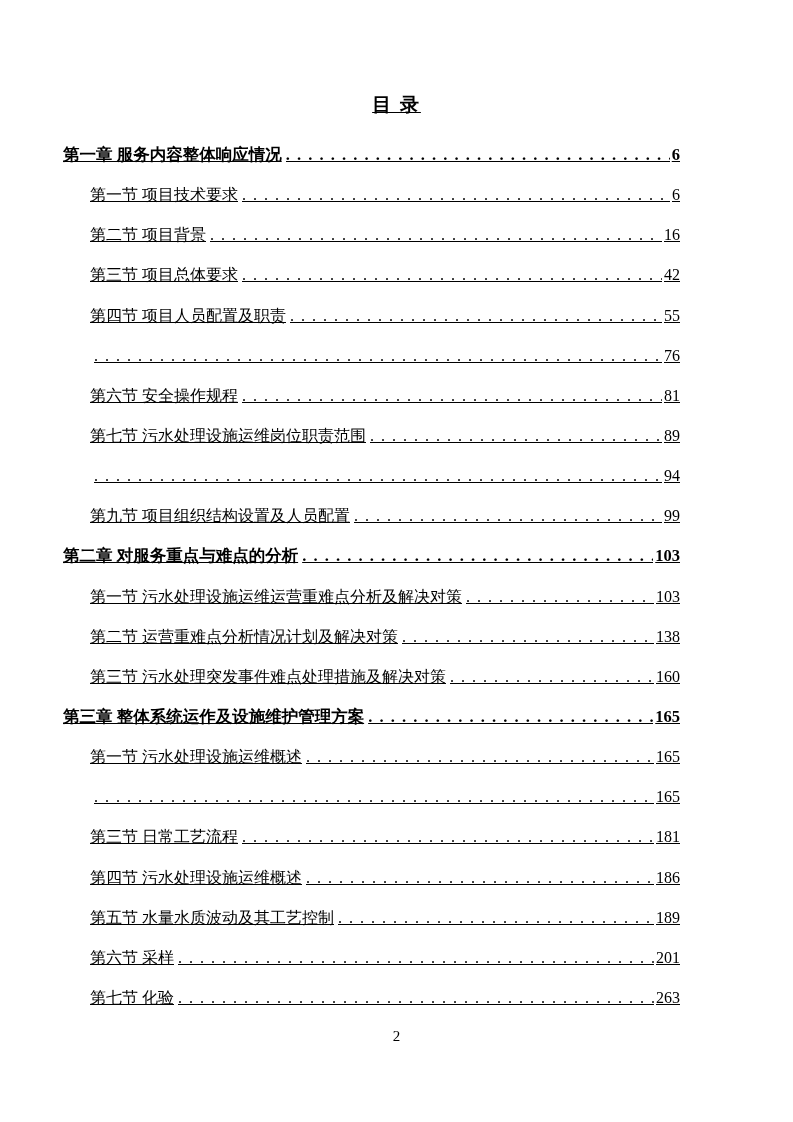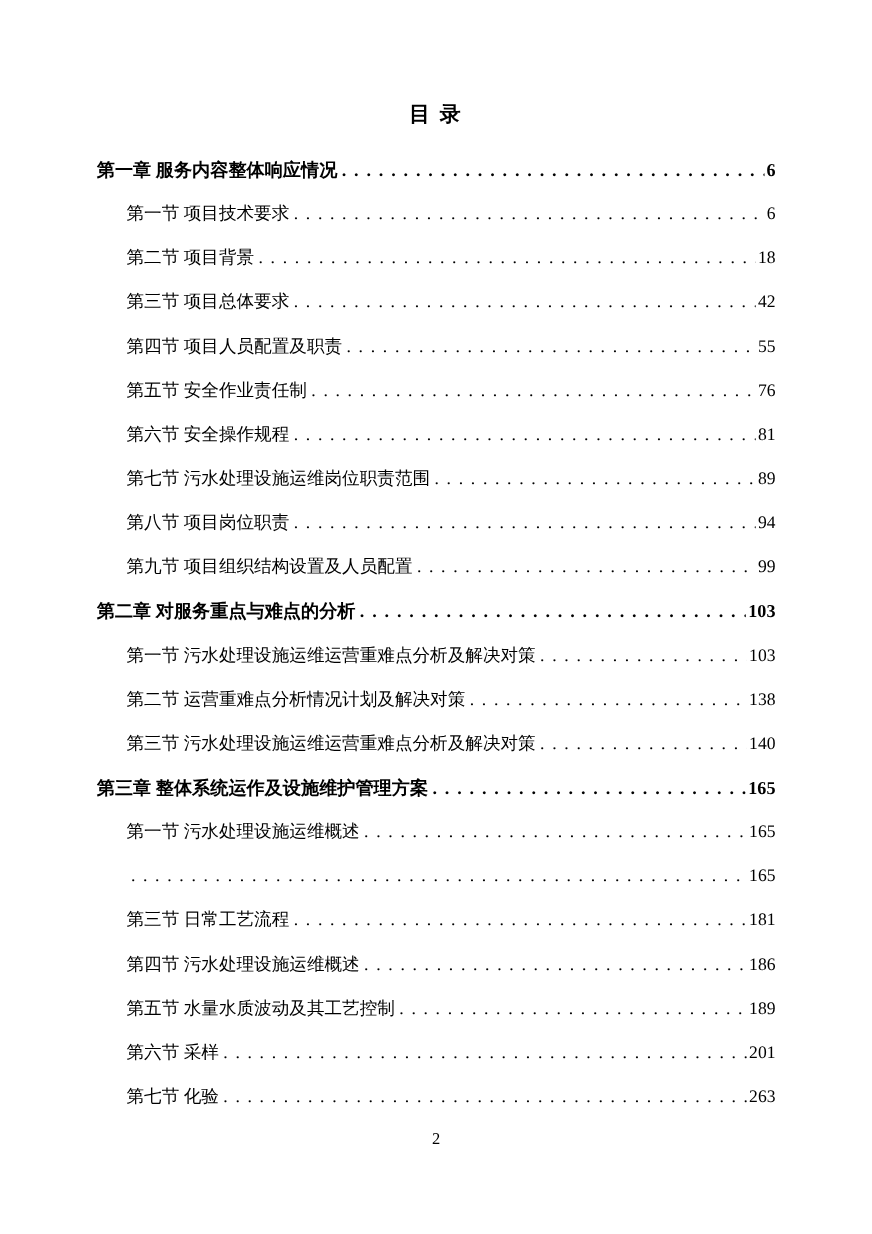--- a/index.html
+++ b/index.html
@@ -8,32 +8,33 @@
     background: #ffffff;
   }
   .page {
     position: relative;
     width: 793px;
     height: 1122px;
     background: #ffffff;
     font-family: "Liberation Serif", "DejaVu Serif", serif;
     color: #000000;
     overflow: hidden;
+    text-decoration: underline;
   }
   .toc-title {
     margin: 0;
     padding-top: 93px;
     text-align: center;
     font-size: 19px;
     font-weight: bold;
     letter-spacing: 2px;
     line-height: 24px;
   }
   .toc-rows {
-    margin: 0 88px 0 88px;   
+    margin: 0 88px 0 63px;   
     padding-top: 18px;
     width: 617px;
   }
   .toc-row {
     display: flex;
     align-items: baseline;
     white-space: nowrap;
     overflow: hidden;
     height: 40.15px;
     line-height: 40.15px;
@@ -86,49 +87,47 @@
         <span class="toc-page">6</span>
       </div>
       <div class="toc-row section">
         <span class="toc-label">第一节 项目技术要求</span>
         <span class="dot-leader"></span>
         <span class="toc-page">6</span>
       </div>
       <div class="toc-row section">
         <span class="toc-label">第二节 项目背景</span>
         <span class="dot-leader"></span>
-        <span class="toc-page">18</span>
+        <span class="toc-page">16</span>
       </div>
       <div class="toc-row section">
         <span class="toc-label">第三节 项目总体要求</span>
         <span class="dot-leader"></span>
         <span class="toc-page">42</span>
       </div>
       <div class="toc-row section">
         <span class="toc-label">第四节 项目人员配置及职责</span>
         <span class="dot-leader"></span>
         <span class="toc-page">55</span>
       </div>
       <div class="toc-row section">
-        <span class="toc-label">第五节 安全作业责任制</span>
         <span class="dot-leader"></span>
         <span class="toc-page">76</span>
       </div>
       <div class="toc-row section">
         <span class="toc-label">第六节 安全操作规程</span>
         <span class="dot-leader"></span>
         <span class="toc-page">81</span>
       </div>
       <div class="toc-row section">
         <span class="toc-label">第七节 污水处理设施运维岗位职责范围</span>
         <span class="dot-leader"></span>
         <span class="toc-page">89</span>
       </div>
       <div class="toc-row section">
-        <span class="toc-label">第八节 项目岗位职责</span>
         <span class="dot-leader"></span>
         <span class="toc-page">94</span>
       </div>
       <div class="toc-row section">
         <span class="toc-label">第九节 项目组织结构设置及人员配置</span>
         <span class="dot-leader"></span>
         <span class="toc-page">99</span>
       </div>
       <div class="toc-row chapter">
         <span class="toc-label">第二章 对服务重点与难点的分析</span>
@@ -139,23 +138,23 @@
         <span class="toc-label">第一节 污水处理设施运维运营重难点分析及解决对策</span>
         <span class="dot-leader"></span>
         <span class="toc-page">103</span>
       </div>
       <div class="toc-row section">
         <span class="toc-label">第二节 运营重难点分析情况计划及解决对策</span>
         <span class="dot-leader"></span>
         <span class="toc-page">138</span>
       </div>
       <div class="toc-row section">
-        <span class="toc-label">第三节 污水处理设施运维运营重难点分析及解决对策</span>
+        <span class="toc-label">第三节 污水处理突发事件难点处理措施及解决对策</span>
         <span class="dot-leader"></span>
-        <span class="toc-page">140</span>
+        <span class="toc-page">160</span>
       </div>
       <div class="toc-row chapter">
         <span class="toc-label">第三章 整体系统运作及设施维护管理方案</span>
         <span class="dot-leader"></span>
         <span class="toc-page">165</span>
       </div>
       <div class="toc-row section">
         <span class="toc-label">第一节 污水处理设施运维概述</span>
         <span class="dot-leader"></span>
         <span class="toc-page">165</span>

